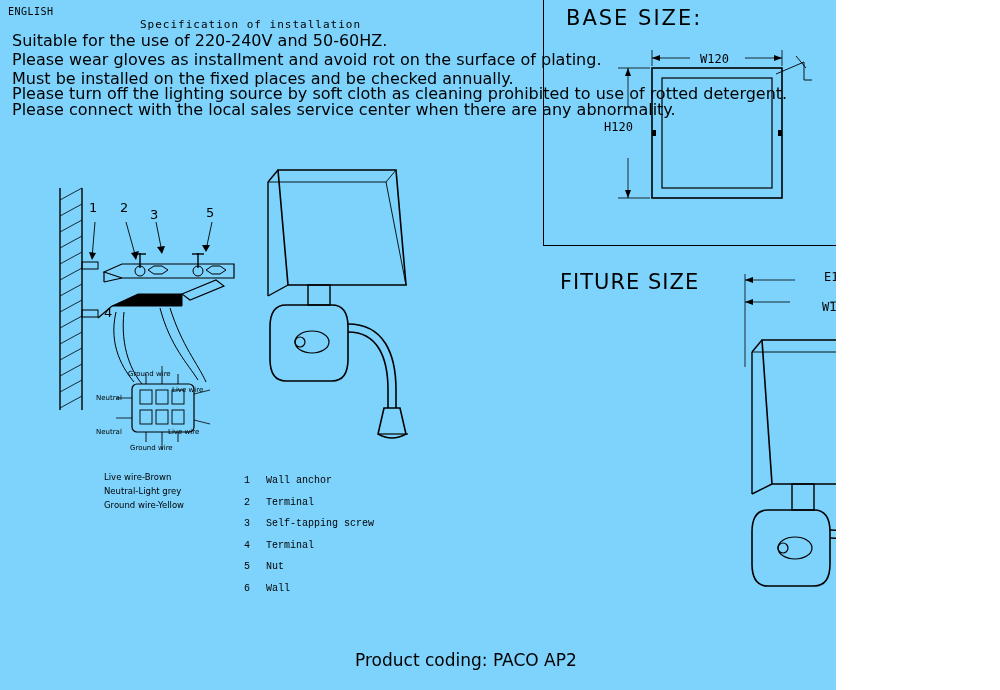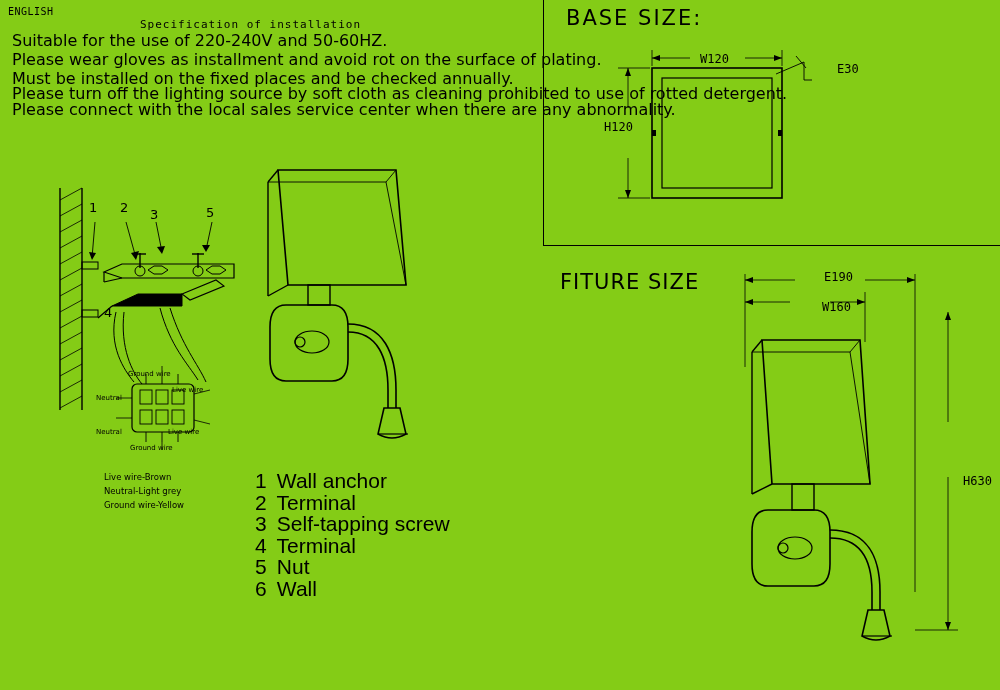--- a/index.html
+++ b/index.html
@@ -2,23 +2,23 @@
 <html><head>
 <meta charset="utf-8">
 <style>
   html, body {
     margin: 0;
     padding: 0;
     background: #ffffff;
   }
   #page {
     position: relative;
-    width: 1000px;
+    width: 836px;
     height: 690px;
-    background: #84cc16;
+    background: #7dd3fc;
     font-family: "DejaVu Sans", sans-serif;
     color: #000000;
     overflow: hidden;
   }
 
   
   .abs { position: absolute; }
   .line { position: absolute; background: #000; }
 
   
@@ -53,23 +53,23 @@
   
   #sep-vertical {
     left: 543px; top: 0; width: 1px; height: 245px; background: #000;
   }
   #sep-horizontal {
     left: 543px; top: 245px; width: 457px; height: 1px; background: #000;
   }
 
   
   #parts-list {
-    left: 255px; top: 470px;
-    font-family: Liberation Sans, sans-serif;
-    font-size: 21px;
+    left: 244px; top: 470px;
+    font-family: Liberation Mono, monospace;
+    font-size: 10px;
     line-height: 21.5px;
   }
   #parts-list .row { display: block; white-space: nowrap; }
   #parts-list .num { display: inline-block; width: 16px; }
 
   
   #product-coding {
     left: 355px; top: 650px;
     font-family: "DejaVu Sans", sans-serif;
     font-size: 17px;
@@ -342,14 +342,15 @@
     <span class="row">
       <span class="num">5</span>
       <span>Nut</span>
     </span>
     <span class="row">
       <span class="num">6</span>
       <span>Wall</span>
     </span>
   </div>
 
+  <div class="abs" id="product-coding">Product coding: PACO AP2</div>
 
 </div>
 
 </body></html>

